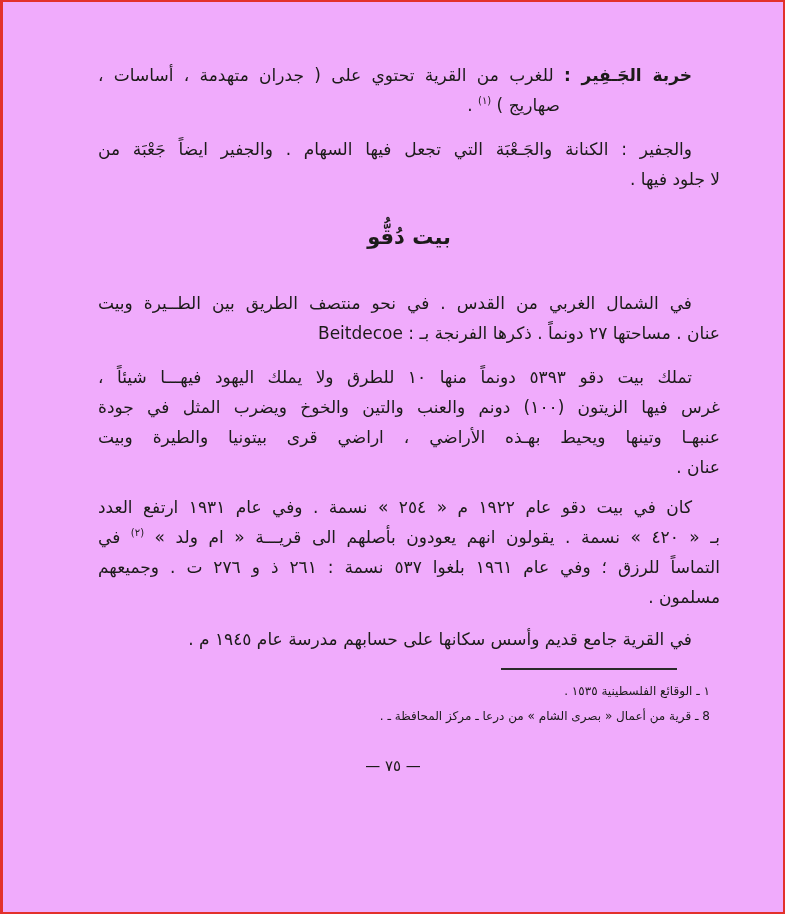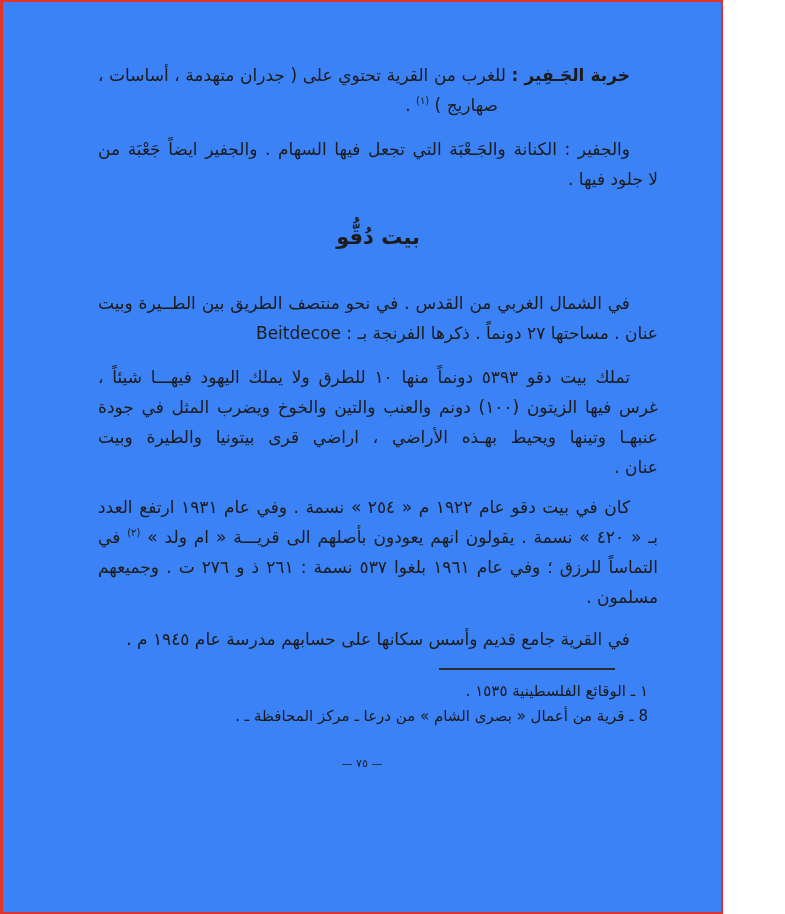--- a/index.html
+++ b/index.html
@@ -1,20 +1,20 @@
 <!DOCTYPE html>
 <html lang="ar"><head>
 <meta charset="utf-8">
 <style>
   html,body{margin:0;padding:0;background:#fff;}
   .page{
     position:relative;
-    width:723px;height:914px;
+    width:785px;height:914px;
     box-sizing:border-box;
-    background:#3b82f6;
+    background:#f0abfc;
     border:2px solid #e3312b;
     border-left-width:3px;
     font-family:"DejaVu Sans",sans-serif;
     color:#1c1b19;
     overflow:hidden;
   }
   .content{
     direction:rtl;
     padding:58px 63px 0 95px; 
     font-size:17px;
@@ -38,28 +38,28 @@
   .para4{margin-bottom:10px;}
   .para5{margin-bottom:12px;}
   .fn-divider{
     width:176px;
     border:0;border-top:2px solid #2a2a2a;
     margin:10px 106px 9px auto;
   }
   .footnotes{
     direction:rtl;
     text-align:right;
-    font-size:15px;
+    font-size:12px;
     line-height:25px;
     padding:0 73px 0 95px;
     color:#191918;
   }
   .page-number{
     text-align:center;
-    font-size:11px;
+    font-size:15px;
     margin-top:28px;
     letter-spacing:2px;
   }
 </style>
 </head>
 <body>
 
 <div class="page">
 
   <div class="content">

